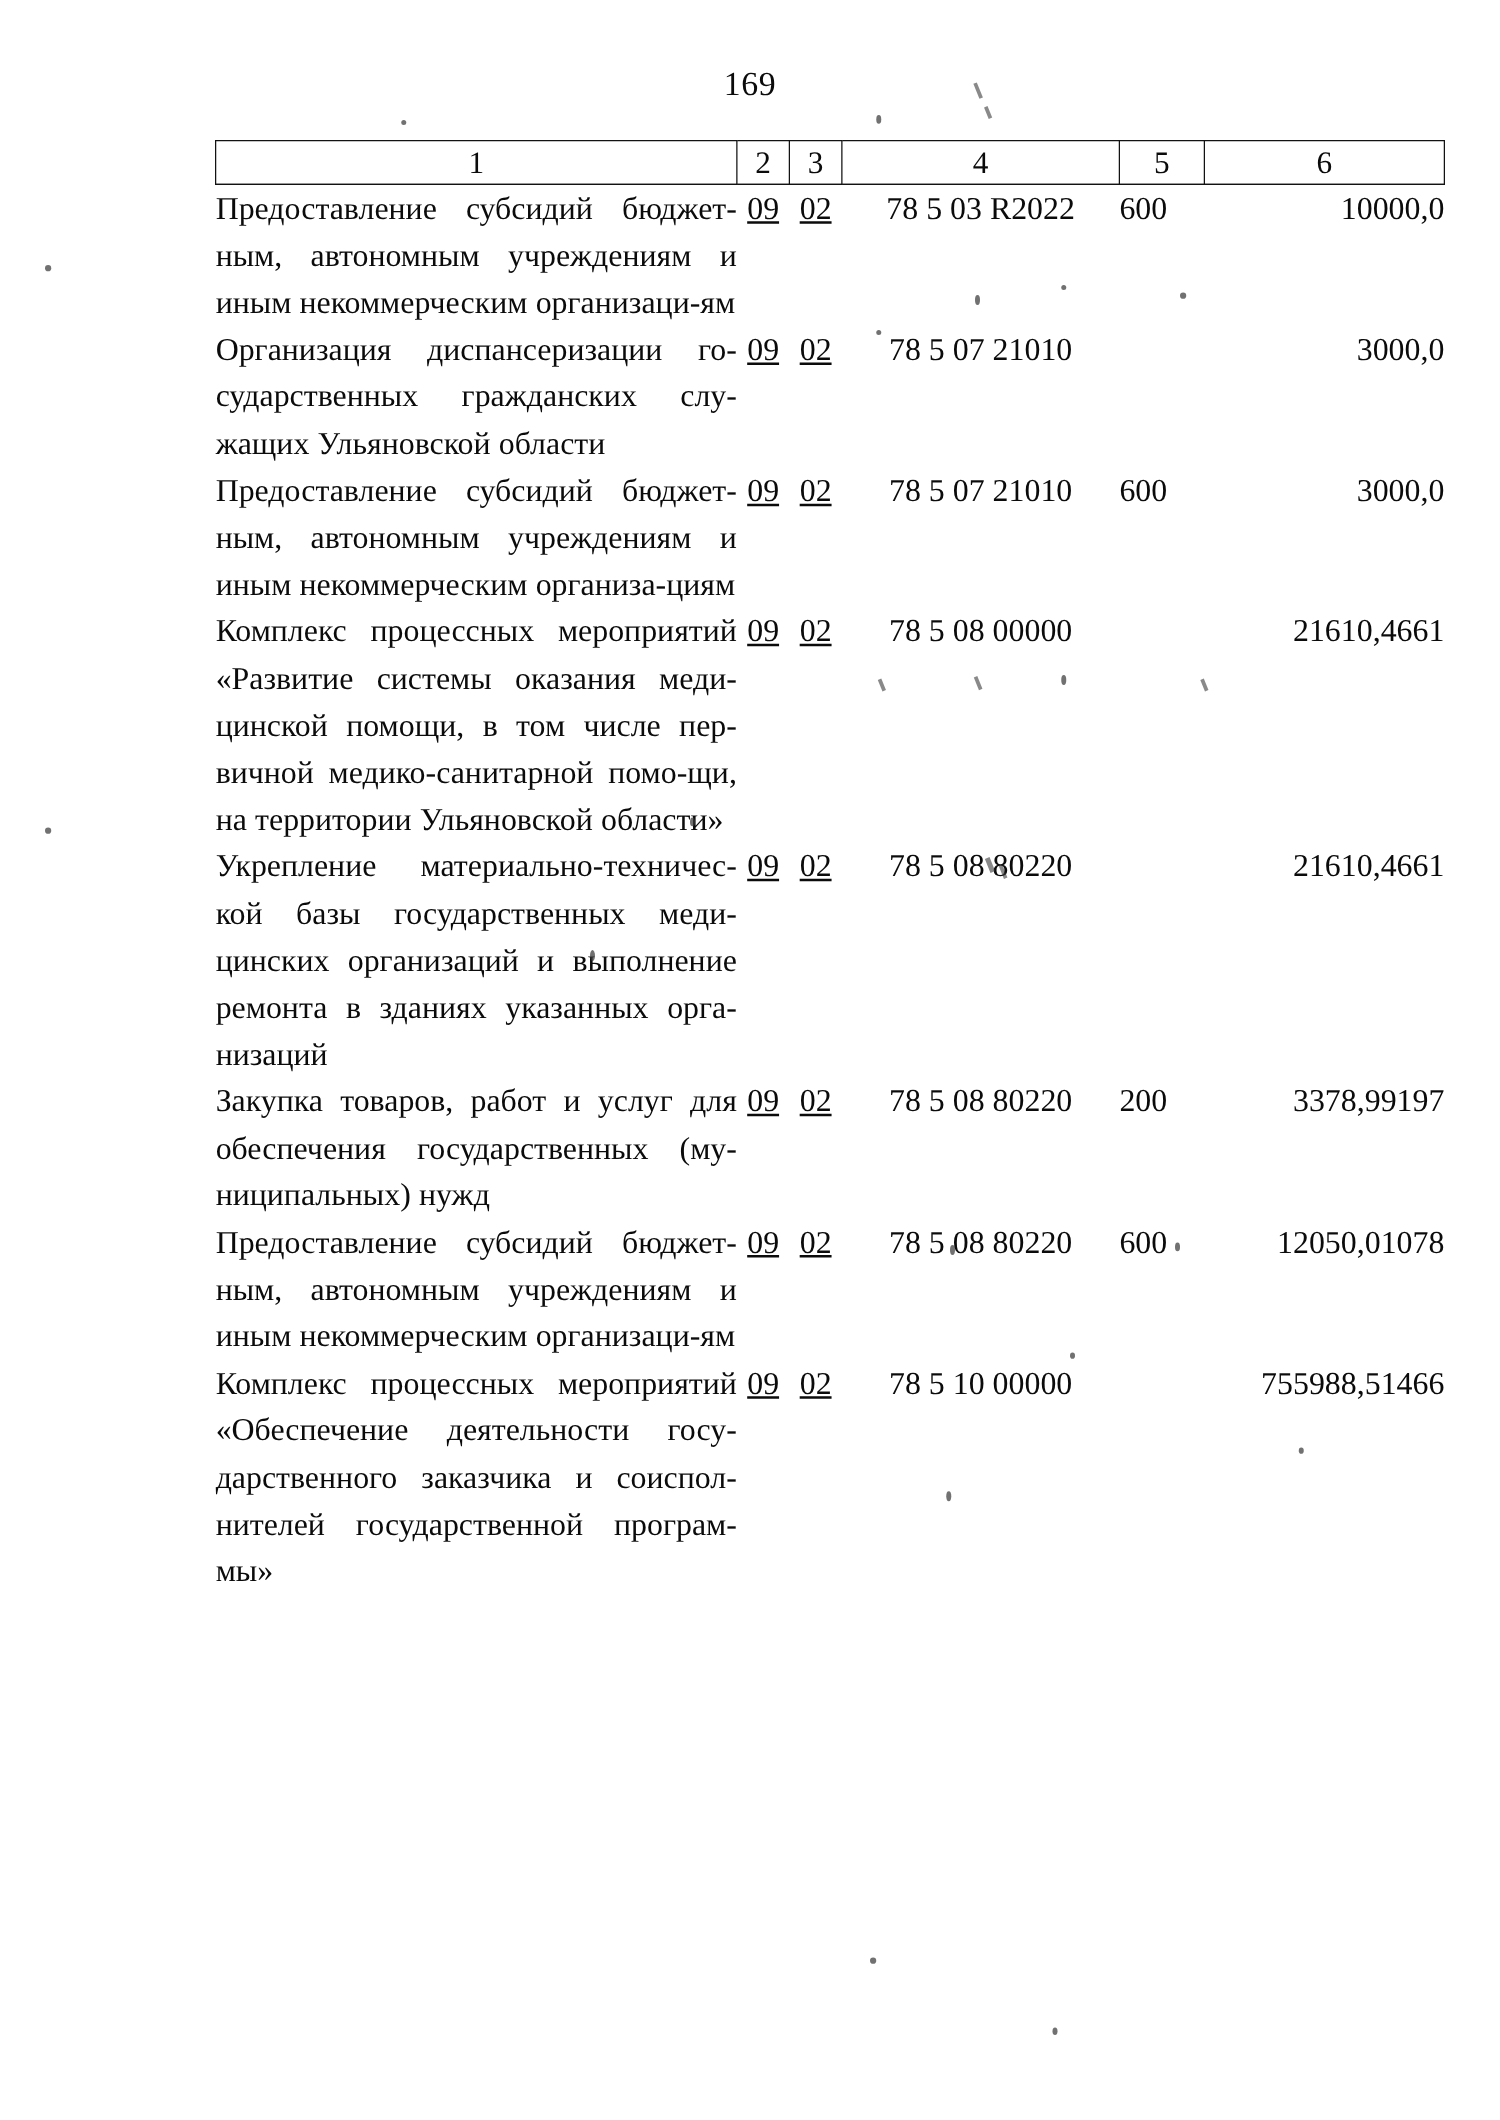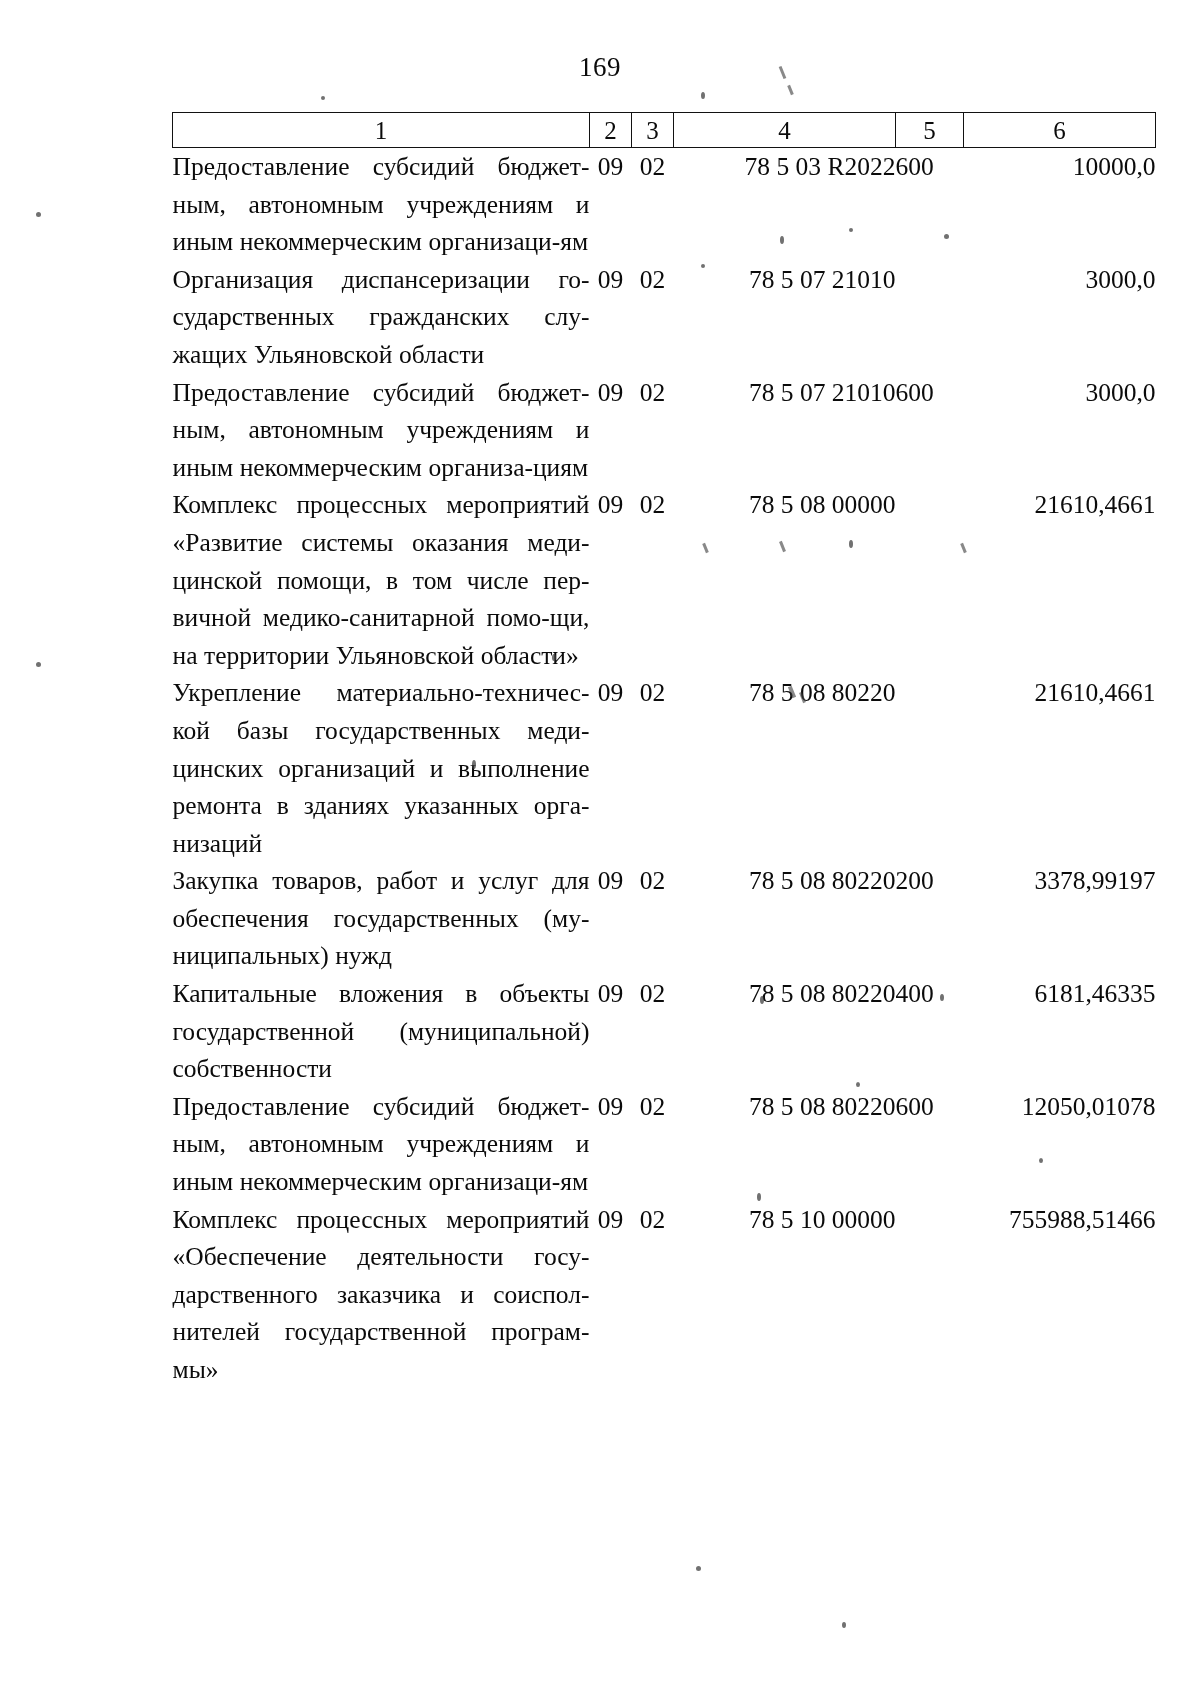--- a/index.html
+++ b/index.html
@@ -85,23 +85,24 @@
     padding-right: 3px;
     word-spacing: 0.2px;
   }
   tbody tr td.desc {
     padding-left: 0;
   }
 
   .num-c2, .num-c3 {
     text-align: center;
     white-space: nowrap;
+    text-decoration: underline;
   }
   .num-c4 {
-    text-align: right;
+    text-align: center;
     padding-left: 10px;
     white-space: nowrap;
     margin-top: 16px;
   }
   .num-c5 {
     text-align: left;
     padding-left: 6px;
     white-space: nowrap;
   }
   .num-c6 {
@@ -190,28 +191,20 @@
             <td class="num-c5"></td>
             <td class="num-c6">21610,4661</td>
           </tr>
           <tr>
             <td class="desc">Закупка товаров, работ и услуг для обеспечения государственных (му-ниципальных) нужд</td>
             <td class="num-c2">09</td>
             <td class="num-c3">02</td>
             <td class="num-c4">78 5 08 80220</td>
             <td class="num-c5">200</td>
             <td class="num-c6">3378,99197</td>
-          </tr>
-          <tr>
-            <td class="desc">Капитальные вложения в объекты государственной (муниципальной) собственности</td>
-            <td class="num-c2">09</td>
-            <td class="num-c3">02</td>
-            <td class="num-c4">78 5 08 80220</td>
-            <td class="num-c5">400</td>
-            <td class="num-c6">6181,46335</td>
           </tr>
           <tr>
             <td class="desc">Предоставление субсидий бюджет-ным, автономным учреждениям и иным некоммерческим организаци-ям</td>
             <td class="num-c2">09</td>
             <td class="num-c3">02</td>
             <td class="num-c4">78 5 08 80220</td>
             <td class="num-c5">600</td>
             <td class="num-c6">12050,01078</td>
           </tr>
           <tr>

